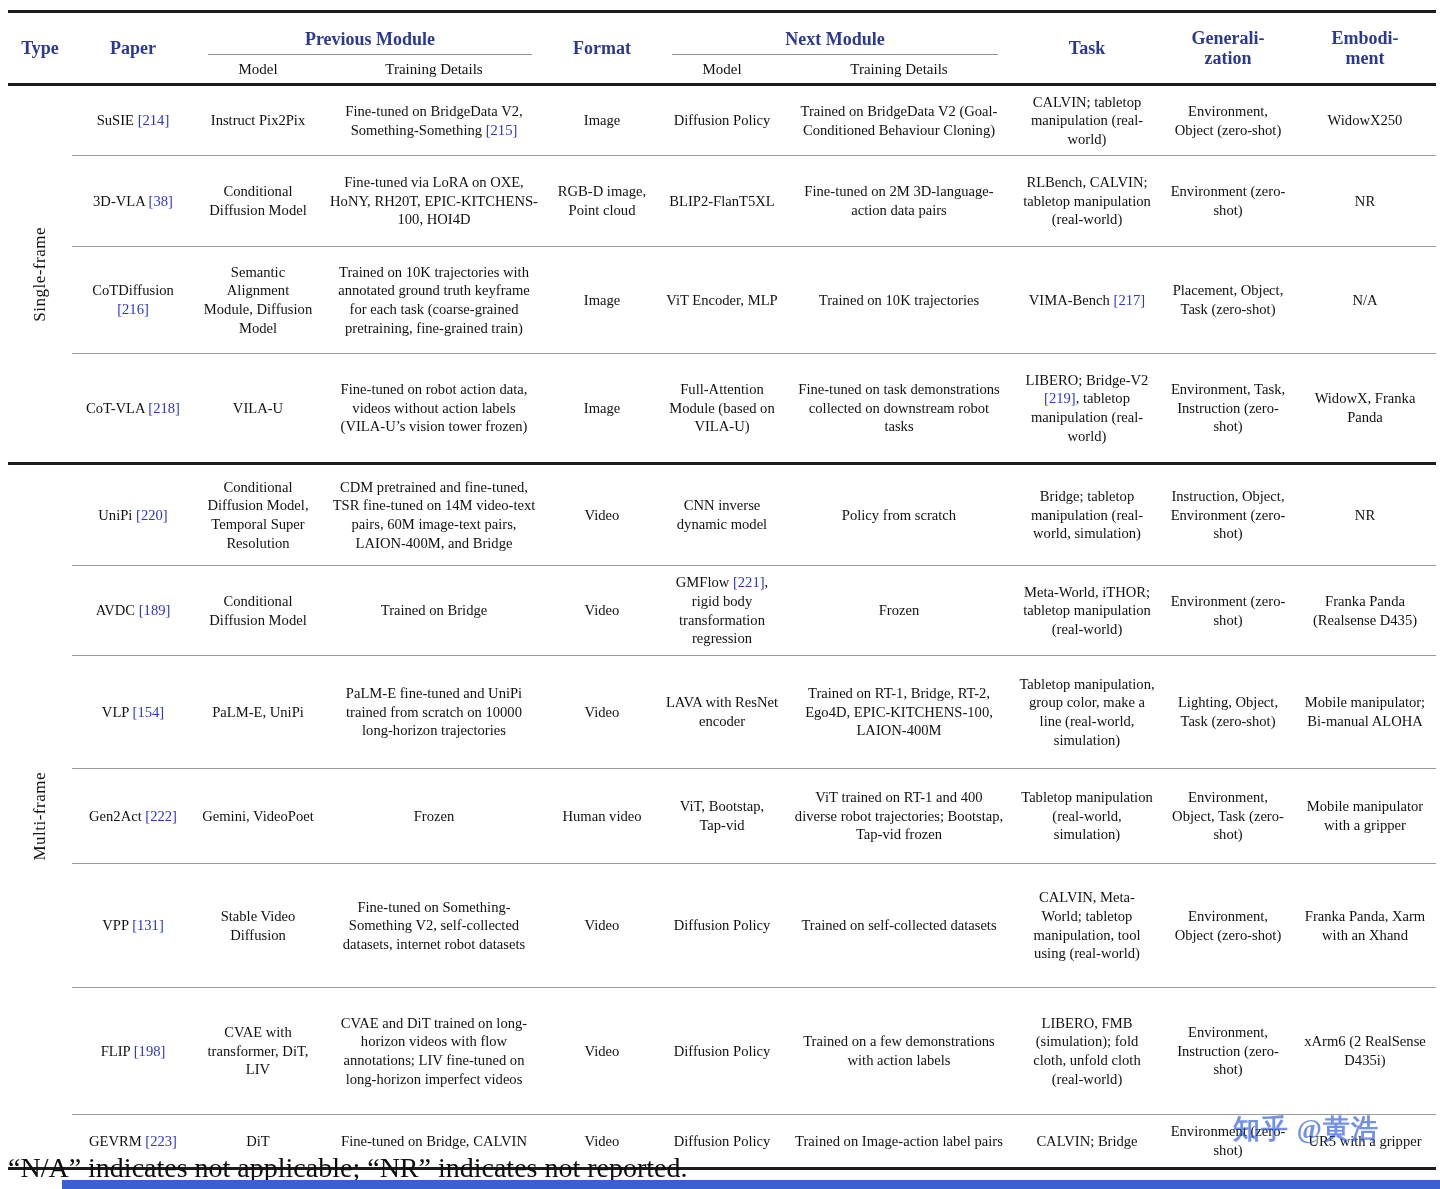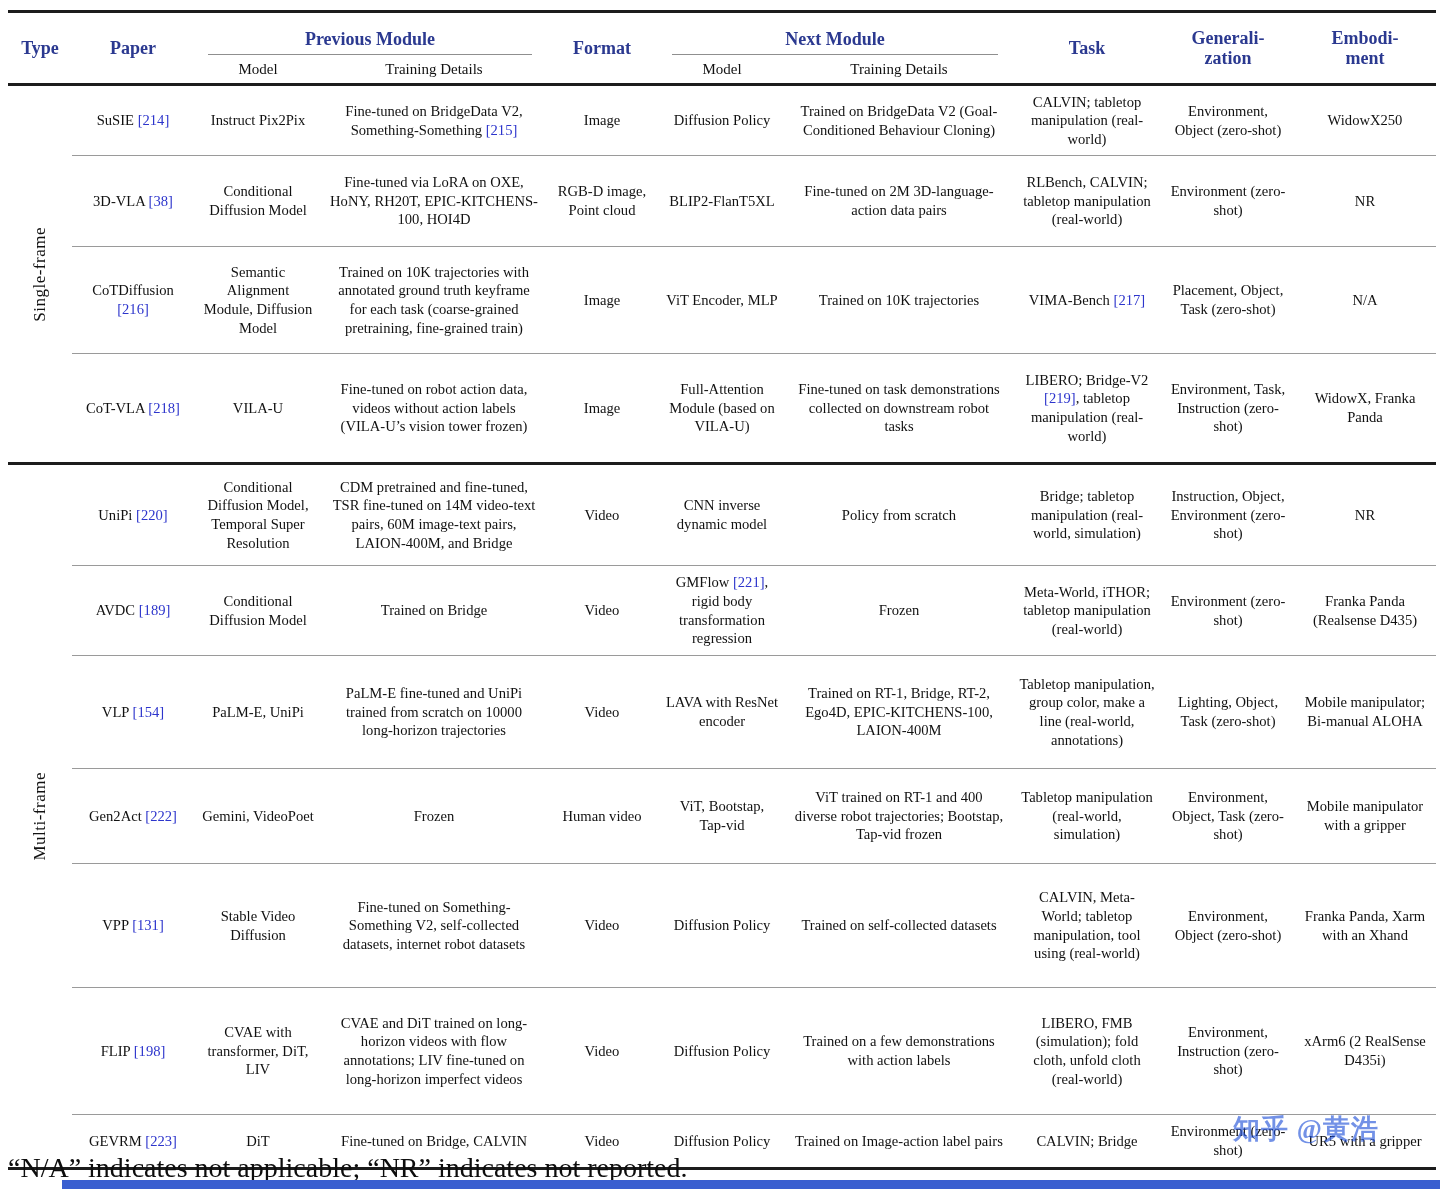--- a/index.html
+++ b/index.html
@@ -187,21 +187,21 @@
             <div class="cell col-generalization">Environment (zero-shot)</div>
             <div class="cell col-embodiment">Franka Panda (Realsense D435)</div>
           </div>
           <div class="row" style="min-height: 112px;">
             <div class="cell col-paper">VLP <span class="cite">[154]</span></div>
             <div class="cell col-prev_model">PaLM-E, UniPi</div>
             <div class="cell col-prev_training">PaLM-E fine-tuned and UniPi trained from scratch on 10000 long-horizon trajectories</div>
             <div class="cell col-format">Video</div>
             <div class="cell col-next_model">LAVA with ResNet encoder</div>
             <div class="cell col-next_training">Trained on RT-1, Bridge, RT-2, Ego4D, EPIC-KITCHENS-100, LAION-400M</div>
-            <div class="cell col-task">Tabletop manipulation, group color, make a line (real-world, annotations)</div>
+            <div class="cell col-task">Tabletop manipulation, group color, make a line (real-world, simulation)</div>
             <div class="cell col-generalization">Lighting, Object, Task (zero-shot)</div>
             <div class="cell col-embodiment">Mobile manipulator; Bi-manual ALOHA</div>
           </div>
           <div class="row" style="min-height: 94px;">
             <div class="cell col-paper">Gen2Act <span class="cite">[222]</span></div>
             <div class="cell col-prev_model">Gemini, VideoPoet</div>
             <div class="cell col-prev_training">Frozen</div>
             <div class="cell col-format">Human video</div>
             <div class="cell col-next_model">ViT, Bootstap, Tap-vid</div>
             <div class="cell col-next_training">ViT trained on RT-1 and 400 diverse robot trajectories; Bootstap, Tap-vid frozen</div>

